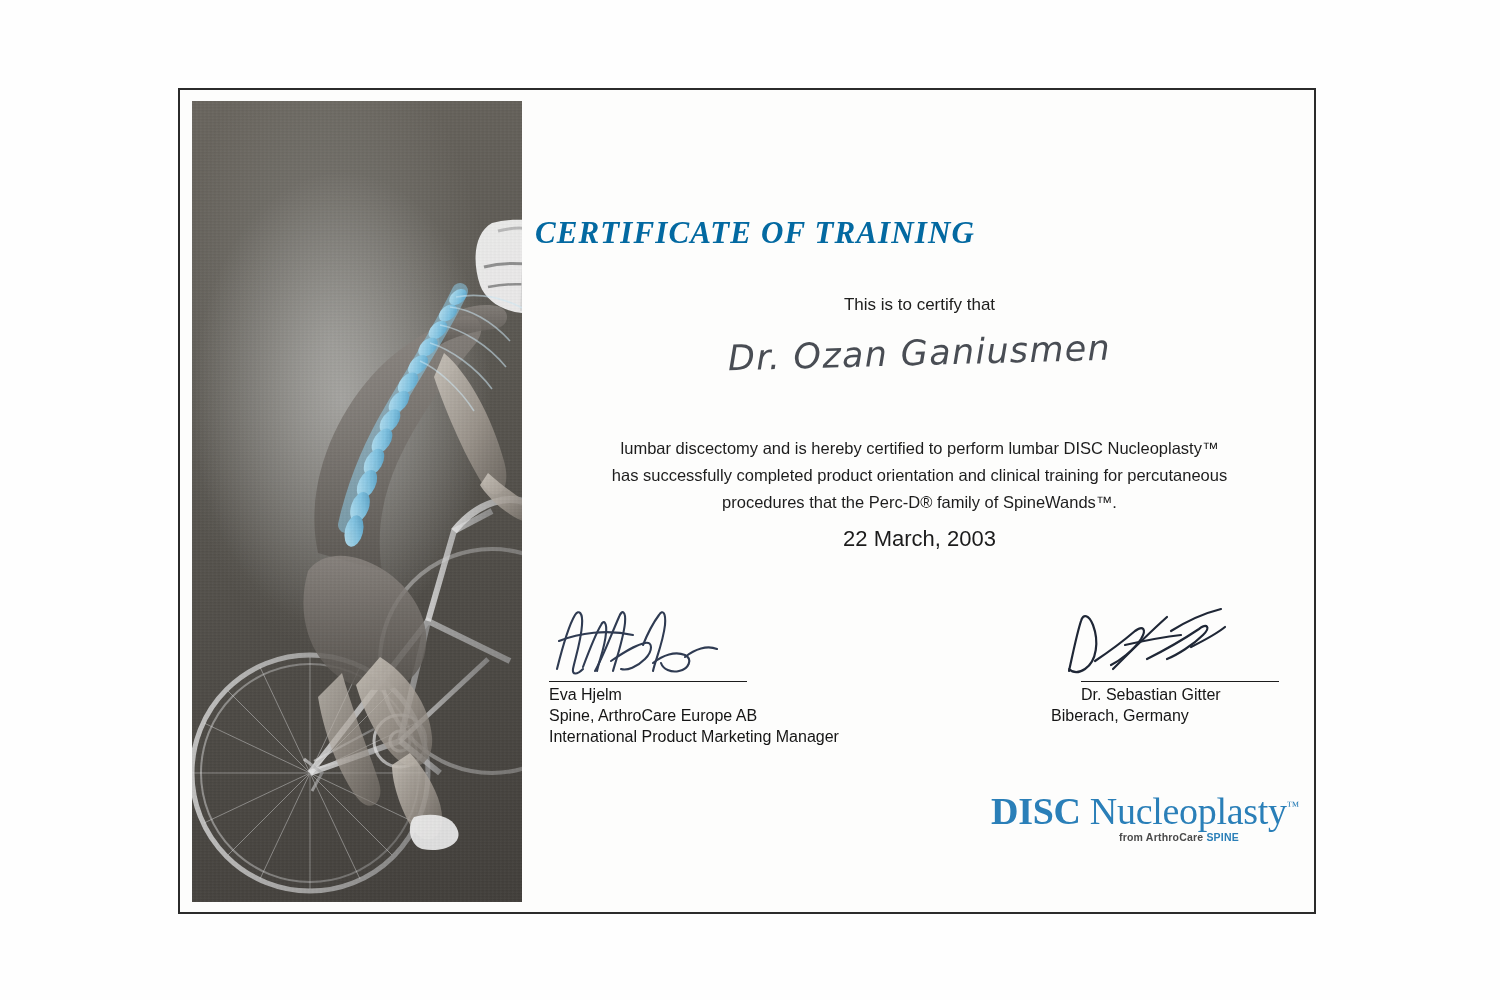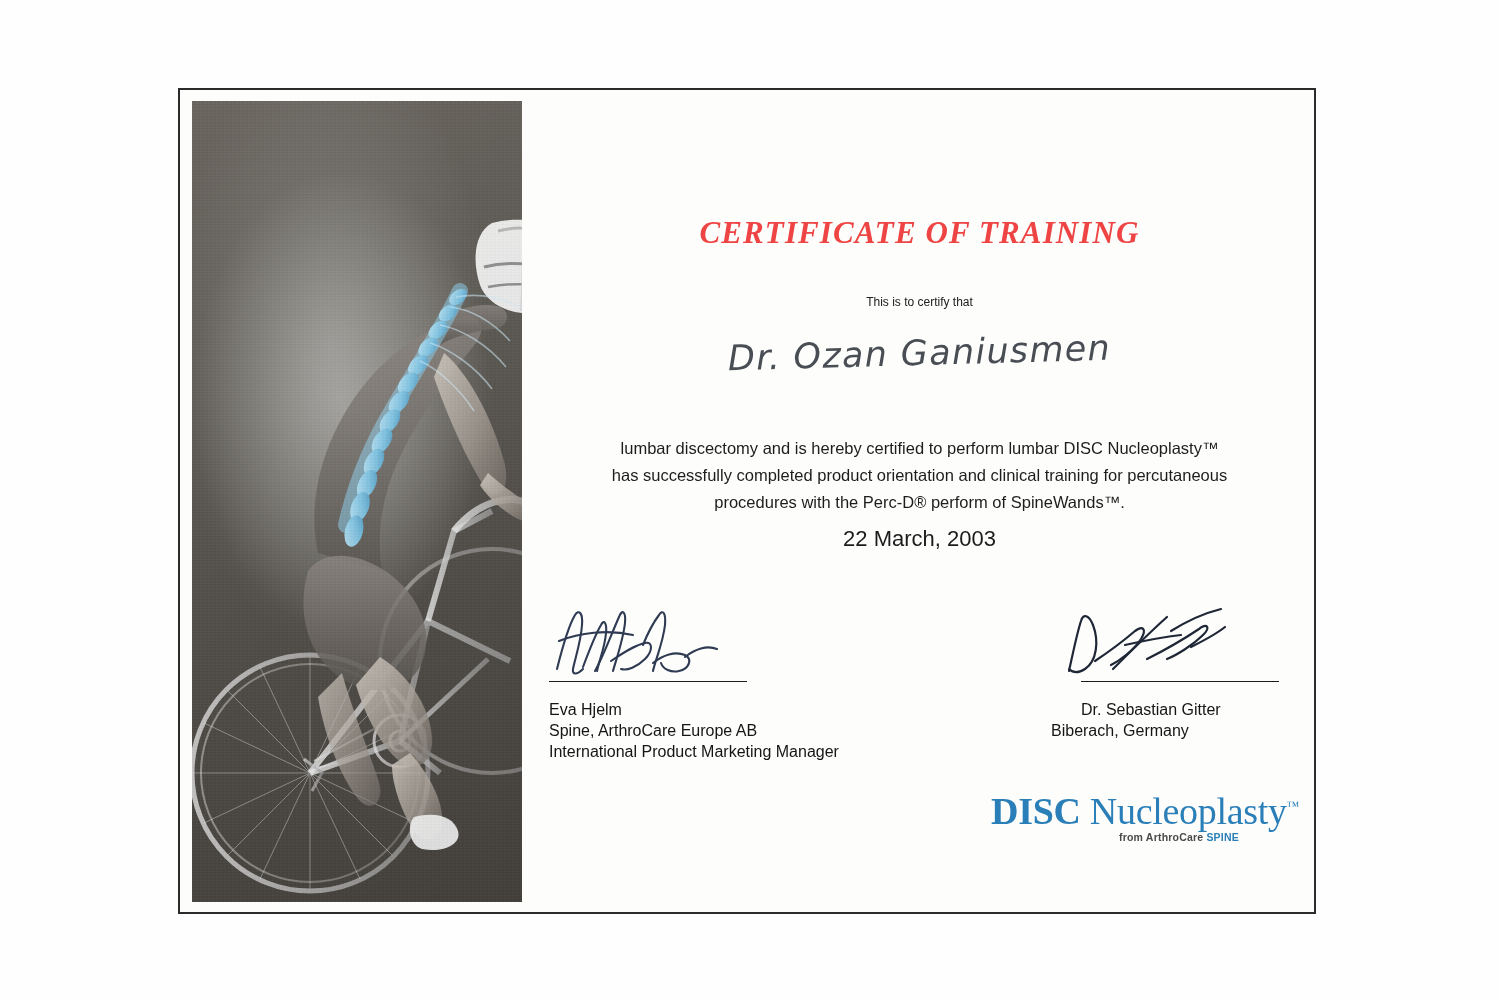--- a/index.html
+++ b/index.html
@@ -68,35 +68,34 @@
     left: 355px;
     top: 11px;
     width: 769px;
     height: 801px;
   }
   #cert-title {
     position: absolute;
     left: 0;
     top: 114px;
     width: 769px;
-    text-align: center;
     font-family: "Liberation Serif", serif;
     font-weight: bold;
     font-style: italic;
     font-size: 31px;
     letter-spacing: 1.1px;
-    color: #ef4444;
+    color: #0369a1;
   }
   #certify-line {
     position: absolute;
     left: 0;
     top: 194px;
     width: 769px;
     text-align: center;
-    font-size: 12px;
+    font-size: 17px;
     color: #20201f;
   }
   #recipient-name {
     position: absolute;
     left: 0;
     top: 232px;
     width: 769px;
     text-align: center;
     font-family: "DejaVu Sans", sans-serif;
     font-size: 35px;
@@ -141,21 +140,21 @@
   .sig-rule {
     border-bottom: 1.4px solid #1c1c1c;
     width: 198px;
     margin: 0;
     position: relative;
   }
   #sig-right .sig-rule { margin-left: 30px; }
   .sig-name {
     font-size: 16px;
     color: #151515;
-    margin-top: 18px;
+    margin-top: 3px;
     line-height: 20px;
   }
   .sig-role {
     font-size: 16px;
     color: #151515;
     line-height: 21px;
   }
   #sig-right .sig-name,
   #sig-right .sig-role { margin-left: 0px; }
   
@@ -353,21 +352,21 @@
 
       <div id="cert-title">CERTIFICATE OF TRAINING</div>
 
       <div id="certify-line">This is to certify that</div>
 
       <div id="recipient-name">Dr. Ozan Ganiusmen</div>
 
       <div id="body-text">
         <div>lumbar discectomy and is hereby certified to perform lumbar DISC Nucleoplasty™</div>
         <div>has successfully completed product orientation and clinical training for percutaneous</div>
-        <div>procedures with the Perc-D® perform of SpineWands™.</div>
+        <div>procedures that the Perc-D® family of SpineWands™.</div>
       </div>
 
       <div id="date-line">22 March, 2003</div>
 
       <div class="sig-block" id="sig-left">
         <div class="sig-scribble">
           <svg viewBox="0 0 210 80" width="210" height="80">
             <g fill="none" stroke="#2f3b52" stroke-width="2.1" stroke-linecap="round">
               <path d="M8 68 C 14 44, 20 24, 26 14 C 30 8, 34 12, 33 24 C 32 40, 26 58, 24 68 C 23 74, 28 74, 34 68"></path>
               <path d="M34 66 C 40 50, 46 34, 52 24 C 55 18, 58 22, 57 32 C 56 46, 50 60, 48 70"></path>

